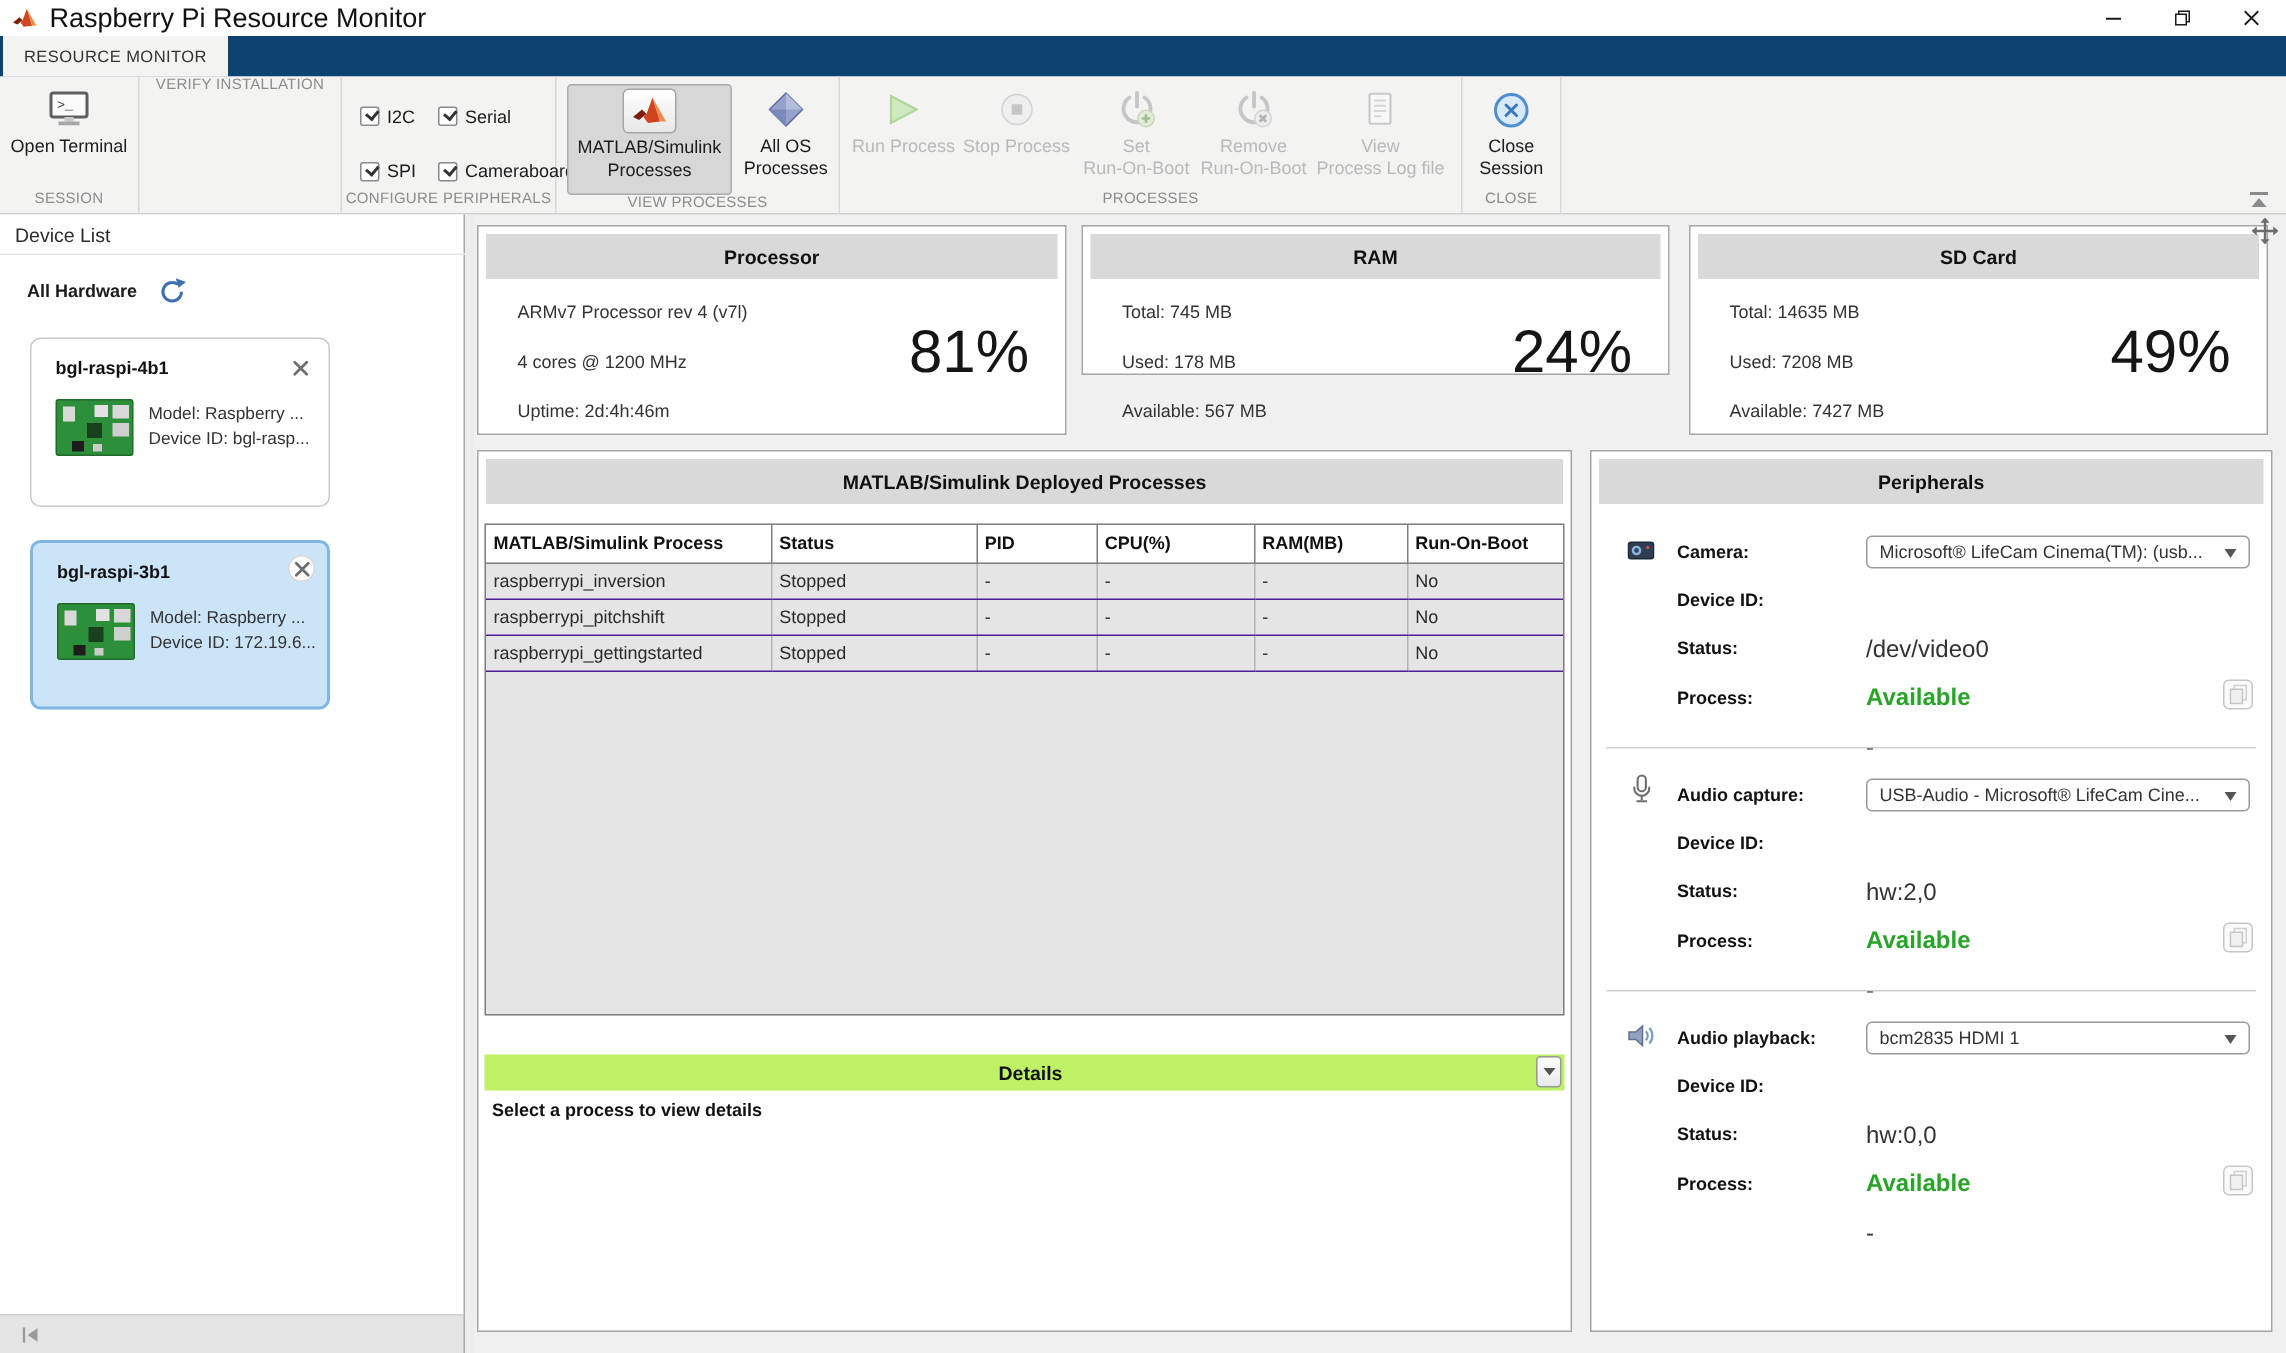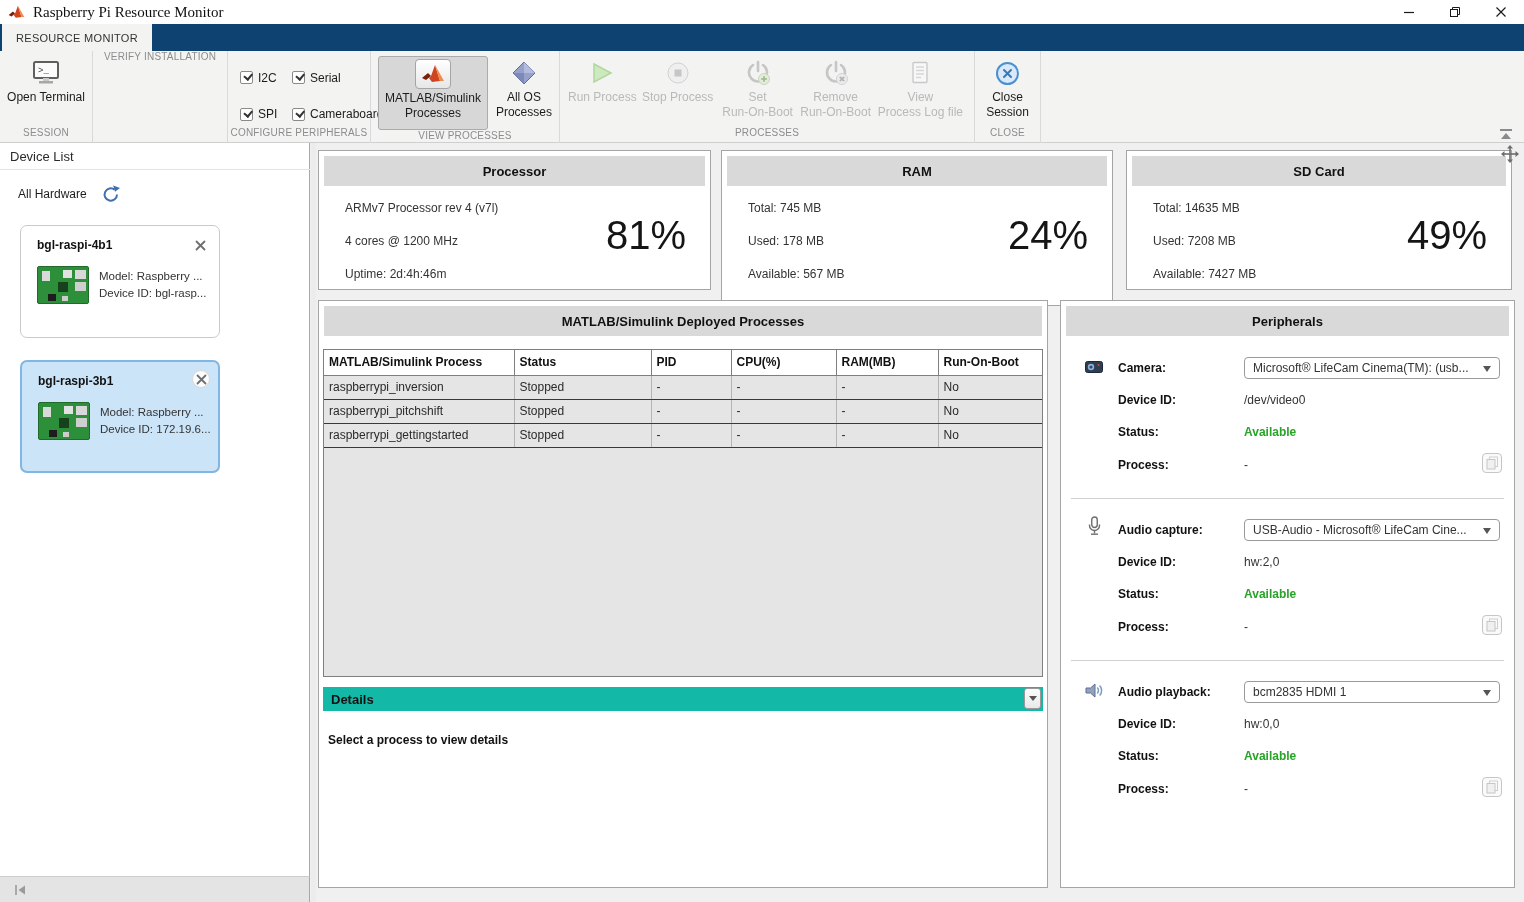--- a/index.html
+++ b/index.html
@@ -3,21 +3,21 @@
 <meta charset="utf-8">
 <style>
   * { margin:0; padding:0; box-sizing:border-box; }
   html,body { width:1524px; height:902px; }
   body { font-family:"Liberation Sans", sans-serif; background:#ececec; overflow:hidden; }
   #app { position:relative; width:1524px; height:902px; background:#f0f0f0; }
 
   
   .titlebar { position:absolute; left:0; top:0; width:1524px; height:24px; background:#ffffff; display:flex; align-items:center; }
   .titlebar .app-icon { margin-left:8px; width:17px; height:15px; }
-  .titlebar .title { margin-left:8px; font-size:15px; color:#111;font-family:Liberation Serif, serif; }
+  .titlebar .title { margin-left:8px; font-size:18px; color:#111; }
   .win-controls { position:absolute; right:0; top:0; height:24px; display:flex; }
   .win-btn { width:46px; height:24px; display:flex; align-items:center; justify-content:center; }
 
   
   .ribbon-bar { position:absolute; left:0; top:24px; width:1524px; height:27px; background:#0d4271; }
   .ribbon-tab { position:absolute; left:2px; top:0; height:27px; padding:0 14px; background:#f3f3f2; color:#333; font-size:11px; letter-spacing:.3px; display:flex; align-items:center; }
 
   
   .toolbar { position:absolute; left:0; top:51px; width:1524px; height:92px; background:#f3f3f2; border-bottom:1px solid #cfcfcf; display:flex; }
   .tb-section { height:92px; border-right:1px solid #d9d9d9; display:flex; flex-direction:column; }
@@ -33,21 +33,21 @@
   .cb-grid { margin-top:14px; margin-left:12px; display:grid; grid-template-columns:52px 110px; grid-row-gap:11px; }
   .cb { display:flex; align-items:center; font-size:12px; color:#1c1c1c; cursor:default; }
   .cb-box { width:13px; height:13px; background:#fff; border:1px solid #8a8a8a; border-radius:2px; margin-right:5px; position:relative; }
   .cb-box::after { content:""; position:absolute; left:2.5px; top:1px; width:6px; height:3.5px; border-left:2px solid #333; border-bottom:2px solid #333; transform:rotate(-50deg); }
   .ribbon-collapse { position:absolute; right:8px; top:76px; width:18px; height:13px; }
 
   
   .left-panel { position:absolute; left:0; top:143px; width:310px; height:759px; background:#fff; border-right:1px solid #a8a8a8; }
   .dl-title { position:absolute; left:10px; top:6px; font-size:13px; color:#2a2a2a; }
   .dl-titlesep { position:absolute; left:0; top:26px; width:310px; height:1px; background:#e4e4e4; }
-  .all-hw { position:absolute; left:18px; top:42px; display:flex; align-items:center; font-size:12px; color:#1c1c1c; }
+  .all-hw { position:absolute; left:18px; top:42px; display:flex; align-items:center; font-size:12px; color:#1c1c1c;font-weight:bold; }
   .all-hw svg { margin-left:14px; }
   .dev-card { position:absolute; left:20px; width:200px; height:113px; background:#fff; border:1px solid #c9c9c9; border-radius:7px; }
   .dev-card.selected { background:#cbe4f8; border:2px solid #7fb6e3; }
   .dev-name { position:absolute; left:16px; top:12px; font-size:12px; font-weight:bold; color:#111; }
   .dev-close { position:absolute; right:10px; top:10px; width:18px; height:18px; display:flex; align-items:center; justify-content:center; }
   .dev-close.circled { background:#fdfdfd; border:1px solid #d8d8d8; border-radius:50%; right:8px; top:8px; }
   .board { position:absolute; left:16px; top:40px; width:52px; height:38px; background:#2e8f3b; border:1px solid #216a2b; border-radius:2px; overflow:hidden; }
   .board i { position:absolute; display:block; }
   .board .p1 { right:2px; top:3px; width:11px; height:9px; background:#d8d8d8; }
   .board .p2 { right:2px; top:15px; width:11px; height:9px; background:#cfcfcf; }
@@ -65,30 +65,30 @@
   .panel-header { position:absolute; left:5px; right:5px; top:5px; height:30px; background:#d9d9d9; display:flex; align-items:center; justify-content:center; font-size:13px; font-weight:bold; color:#111; }
   .stat-line { position:absolute; left:26px; font-size:12px; color:#333; white-space:nowrap; }
   .stat-pct { position:absolute; right:24px; top:62px; font-size:40px; color:#151515; }
 
   
   .tbl-wrap { position:absolute; left:4px; right:4px; top:48px; height:328px; border:1px solid #7f7f7f; background:#e5e5e5; }
   table.ptable { width:100%; border-collapse:collapse; table-layout:fixed; }
   .ptable th { height:25px; font-size:12px; font-weight:bold; color:#111; text-align:left; padding-left:5px; border-right:1px solid #7f7f7f; border-bottom:1px solid #7f7f7f; background:#fff; }
   .ptable td { height:24px; font-size:12px; color:#2a2a2a; padding-left:5px; border-right:1px solid #b5b5b5; border-bottom:1px solid #4c1d95; }
   .ptable th:last-child, .ptable td:last-child { border-right:none; }
-  .details-bar { position:absolute; left:4px; right:4px; top:386px; height:24px; background:#14b8a6; display:flex; align-items:center; }
+  .details-bar { position:absolute; left:4px; right:4px; top:402px; height:24px; background:#bef264; display:flex; align-items:center;justify-content:center; }
   .details-bar .dtitle { margin-left:8px; font-size:13px; font-weight:bold; color:#111; }
   .details-drop { position:absolute; right:2px; top:1px; width:17px; height:21px; border:1px solid #9a9a9a; border-radius:3px; background:linear-gradient(#fdfdfd,#e9e9e9); display:flex; align-items:center; justify-content:center; }
   .details-drop::after { content:""; width:0; height:0; border-left:4px solid transparent; border-right:4px solid transparent; border-top:5px solid #555; }
   .details-placeholder { position:absolute; left:9px; top:432px; font-size:12px; font-weight:bold; color:#111; }
 
   
   .p-icon { position:absolute; left:24px; }
   .p-label { position:absolute; left:57px; font-size:12px; font-weight:bold; color:#111; white-space:nowrap; }
-  .p-value { position:absolute; left:183px; font-size:12px; color:#333; white-space:nowrap; }
+  .p-value { position:absolute; left:183px; font-size:16px; color:#333; white-space:nowrap;margin-top:32px; }
   .p-green { color:#28a428; font-weight:bold; }
   .combo { position:absolute; left:183px; width:256px; height:22px; background:#fff; border:1px solid #9a9a9a; border-radius:4px; display:flex; align-items:center; }
   .combo .ctext { margin-left:8px; font-size:12px; color:#333; white-space:nowrap; overflow:hidden; max-width:220px; }
   .combo::after { content:""; position:absolute; right:8px; top:8px; width:0; height:0; border-left:4.5px solid transparent; border-right:4.5px solid transparent; border-top:6px solid #555; }
   .copy-btn { position:absolute; left:421px; width:20px; height:20px; border:1px solid #c6c6c6; border-radius:4px; background:#fafafa; display:flex; align-items:center; justify-content:center; }
   .p-divider { position:absolute; left:10px; right:10px; height:1px; background:#d0d0d0; }
 
   .move-icon { position:absolute; left:1501px; top:145px; z-index:5; }
   .splitter { position:absolute; left:311px; top:143px; width:5px; height:759px; background:#ececec; }
 </style>
@@ -363,21 +363,21 @@
   <div class="splitter"></div>
 
   <div class="panel" style="left:318px; top:150px; width:393px; height:140px">
     <div class="panel-header">Processor</div>
     <div class="stat-line" style="top:50px">ARMv7 Processor rev 4 (v7l)</div>
     <div class="stat-line" style="top:83px">4 cores @ 1200 MHz</div>
     <div class="stat-line" style="top:116px">Uptime: 2d:4h:46m</div>
     <div class="stat-pct">81%</div>
   </div>
 
-  <div class="panel" style="left:721px; top:150px; width:392px; height:156px">
+  <div class="panel" style="left:721px; top:150px; width:392px; height:100px">
     <div class="panel-header">RAM</div>
     <div class="stat-line" style="top:50px">Total: 745 MB</div>
     <div class="stat-line" style="top:83px">Used: 178 MB</div>
     <div class="stat-line" style="top:116px">Available: 567 MB</div>
     <div class="stat-pct">24%</div>
   </div>
 
   <div class="panel" style="left:1126px; top:150px; width:386px; height:140px">
     <div class="panel-header">SD Card</div>
     <div class="stat-line" style="top:50px">Total: 14635 MB</div>

